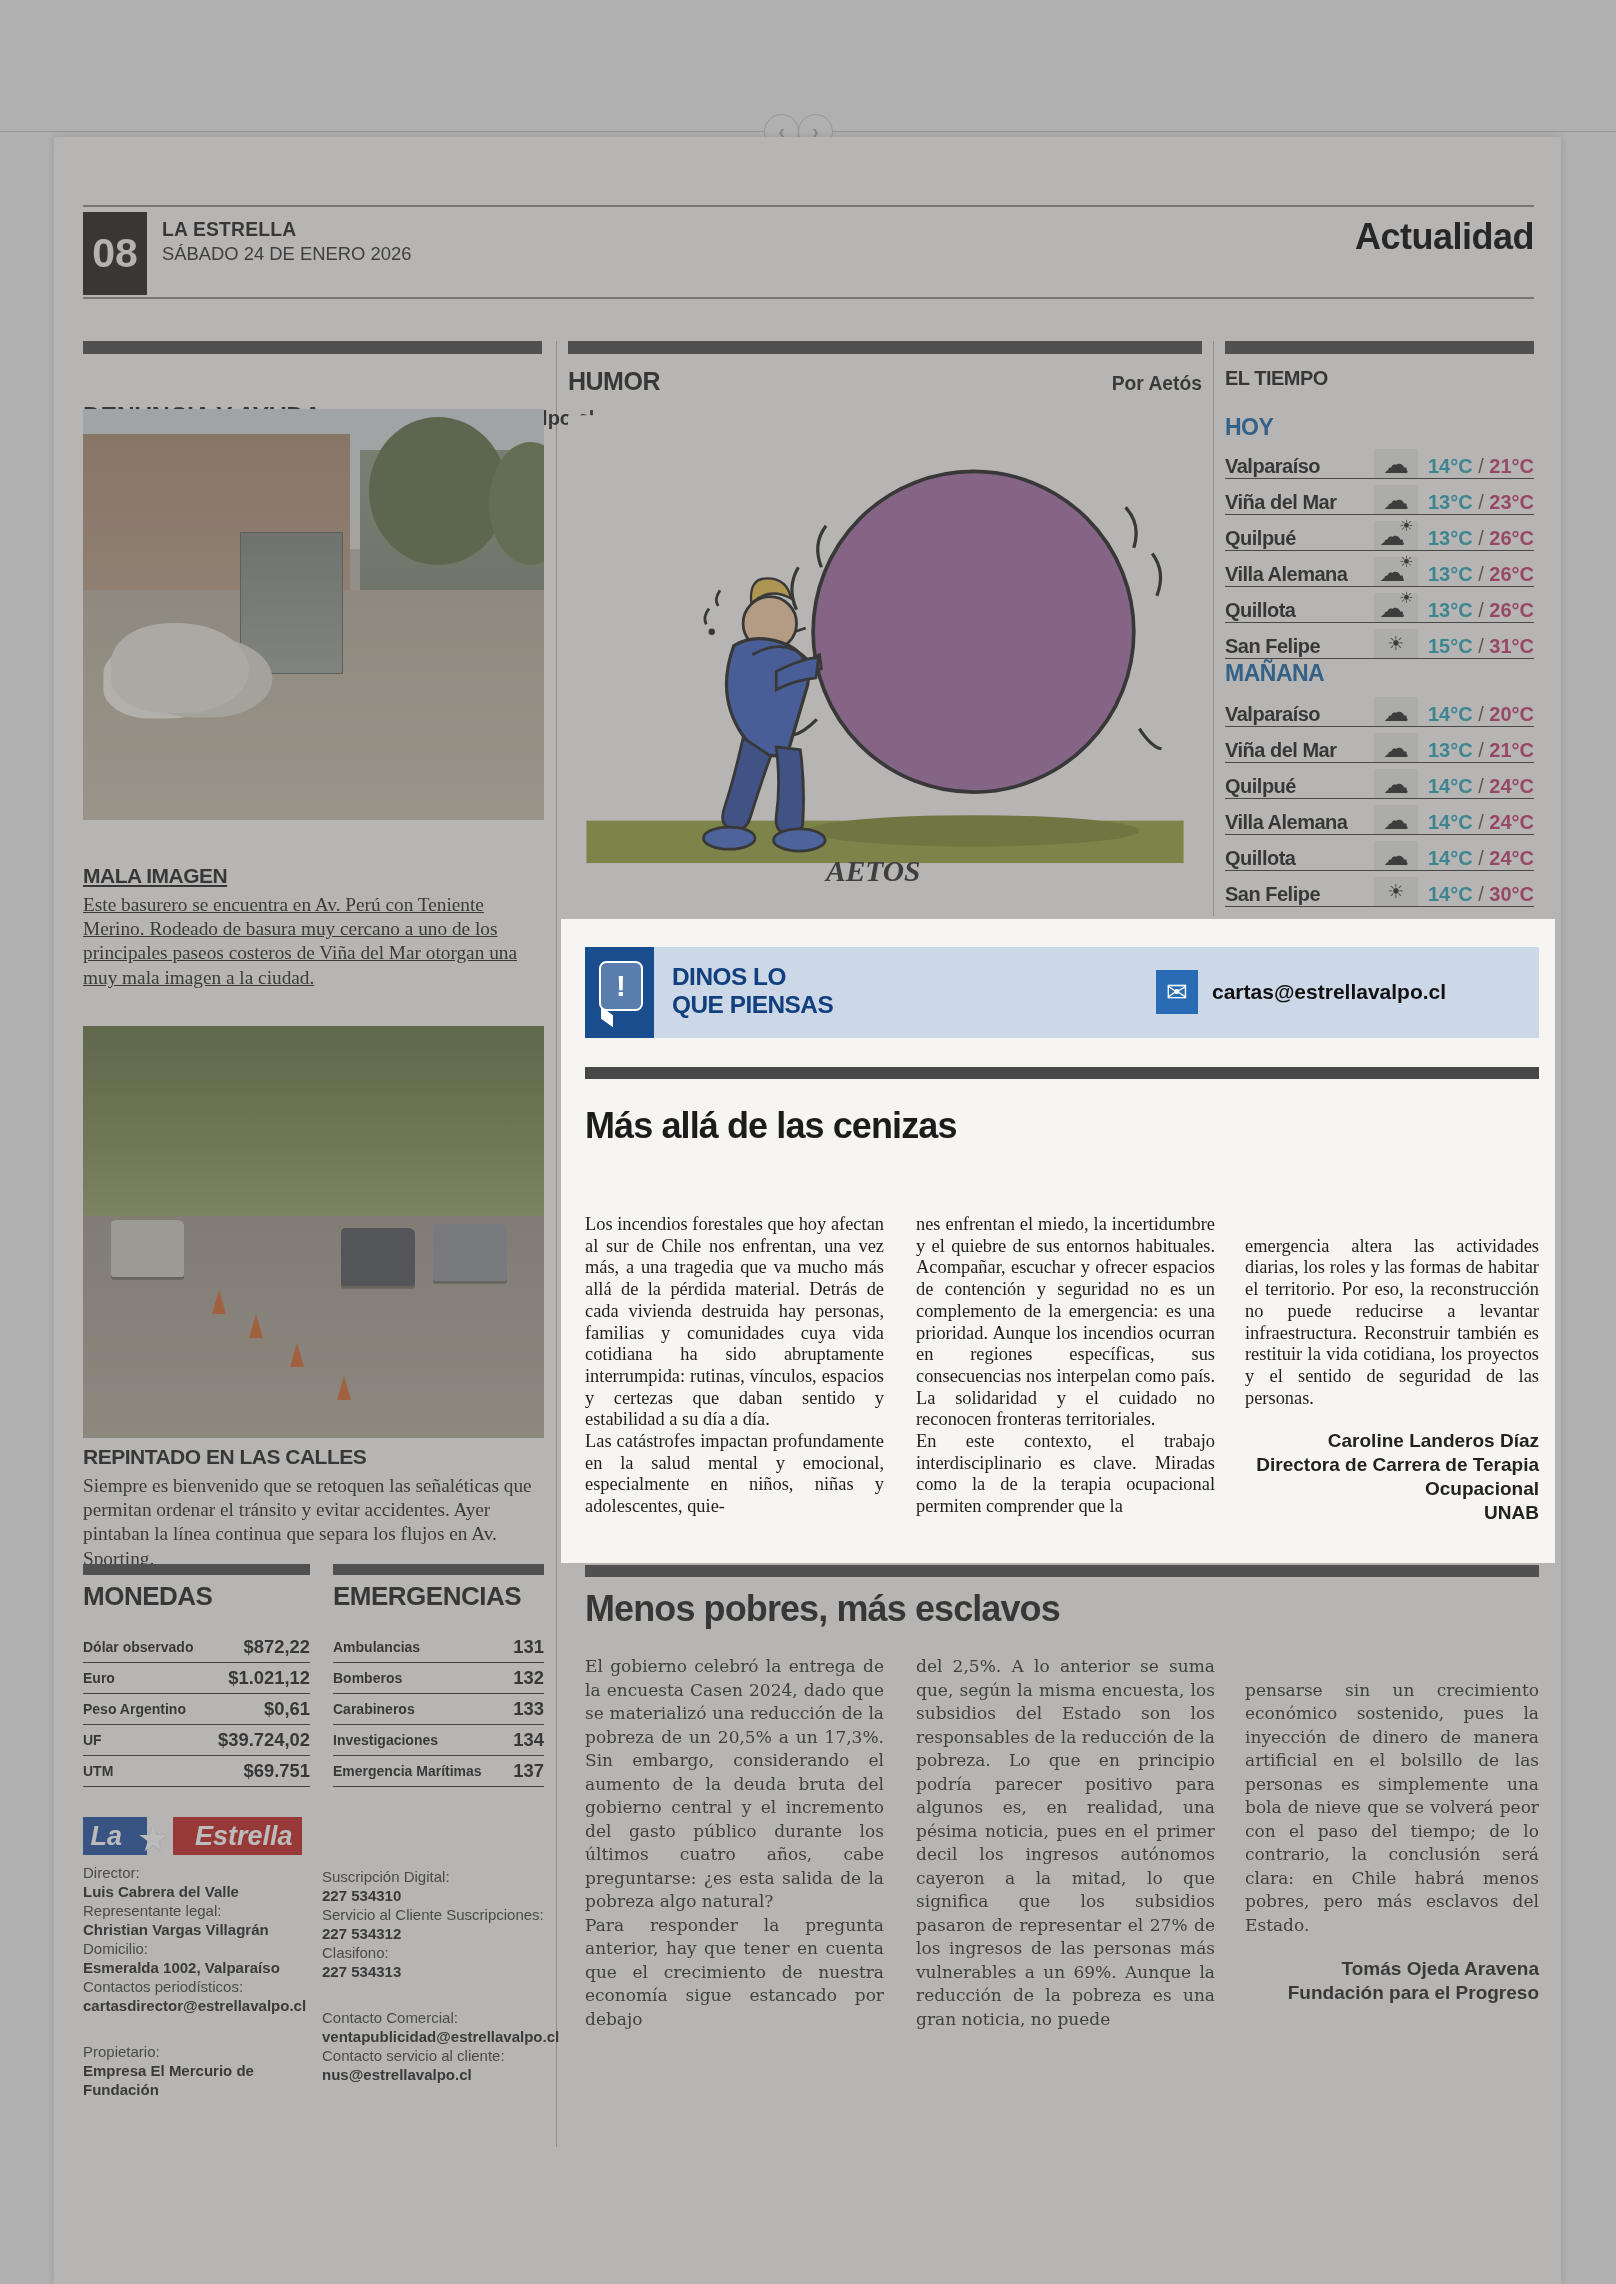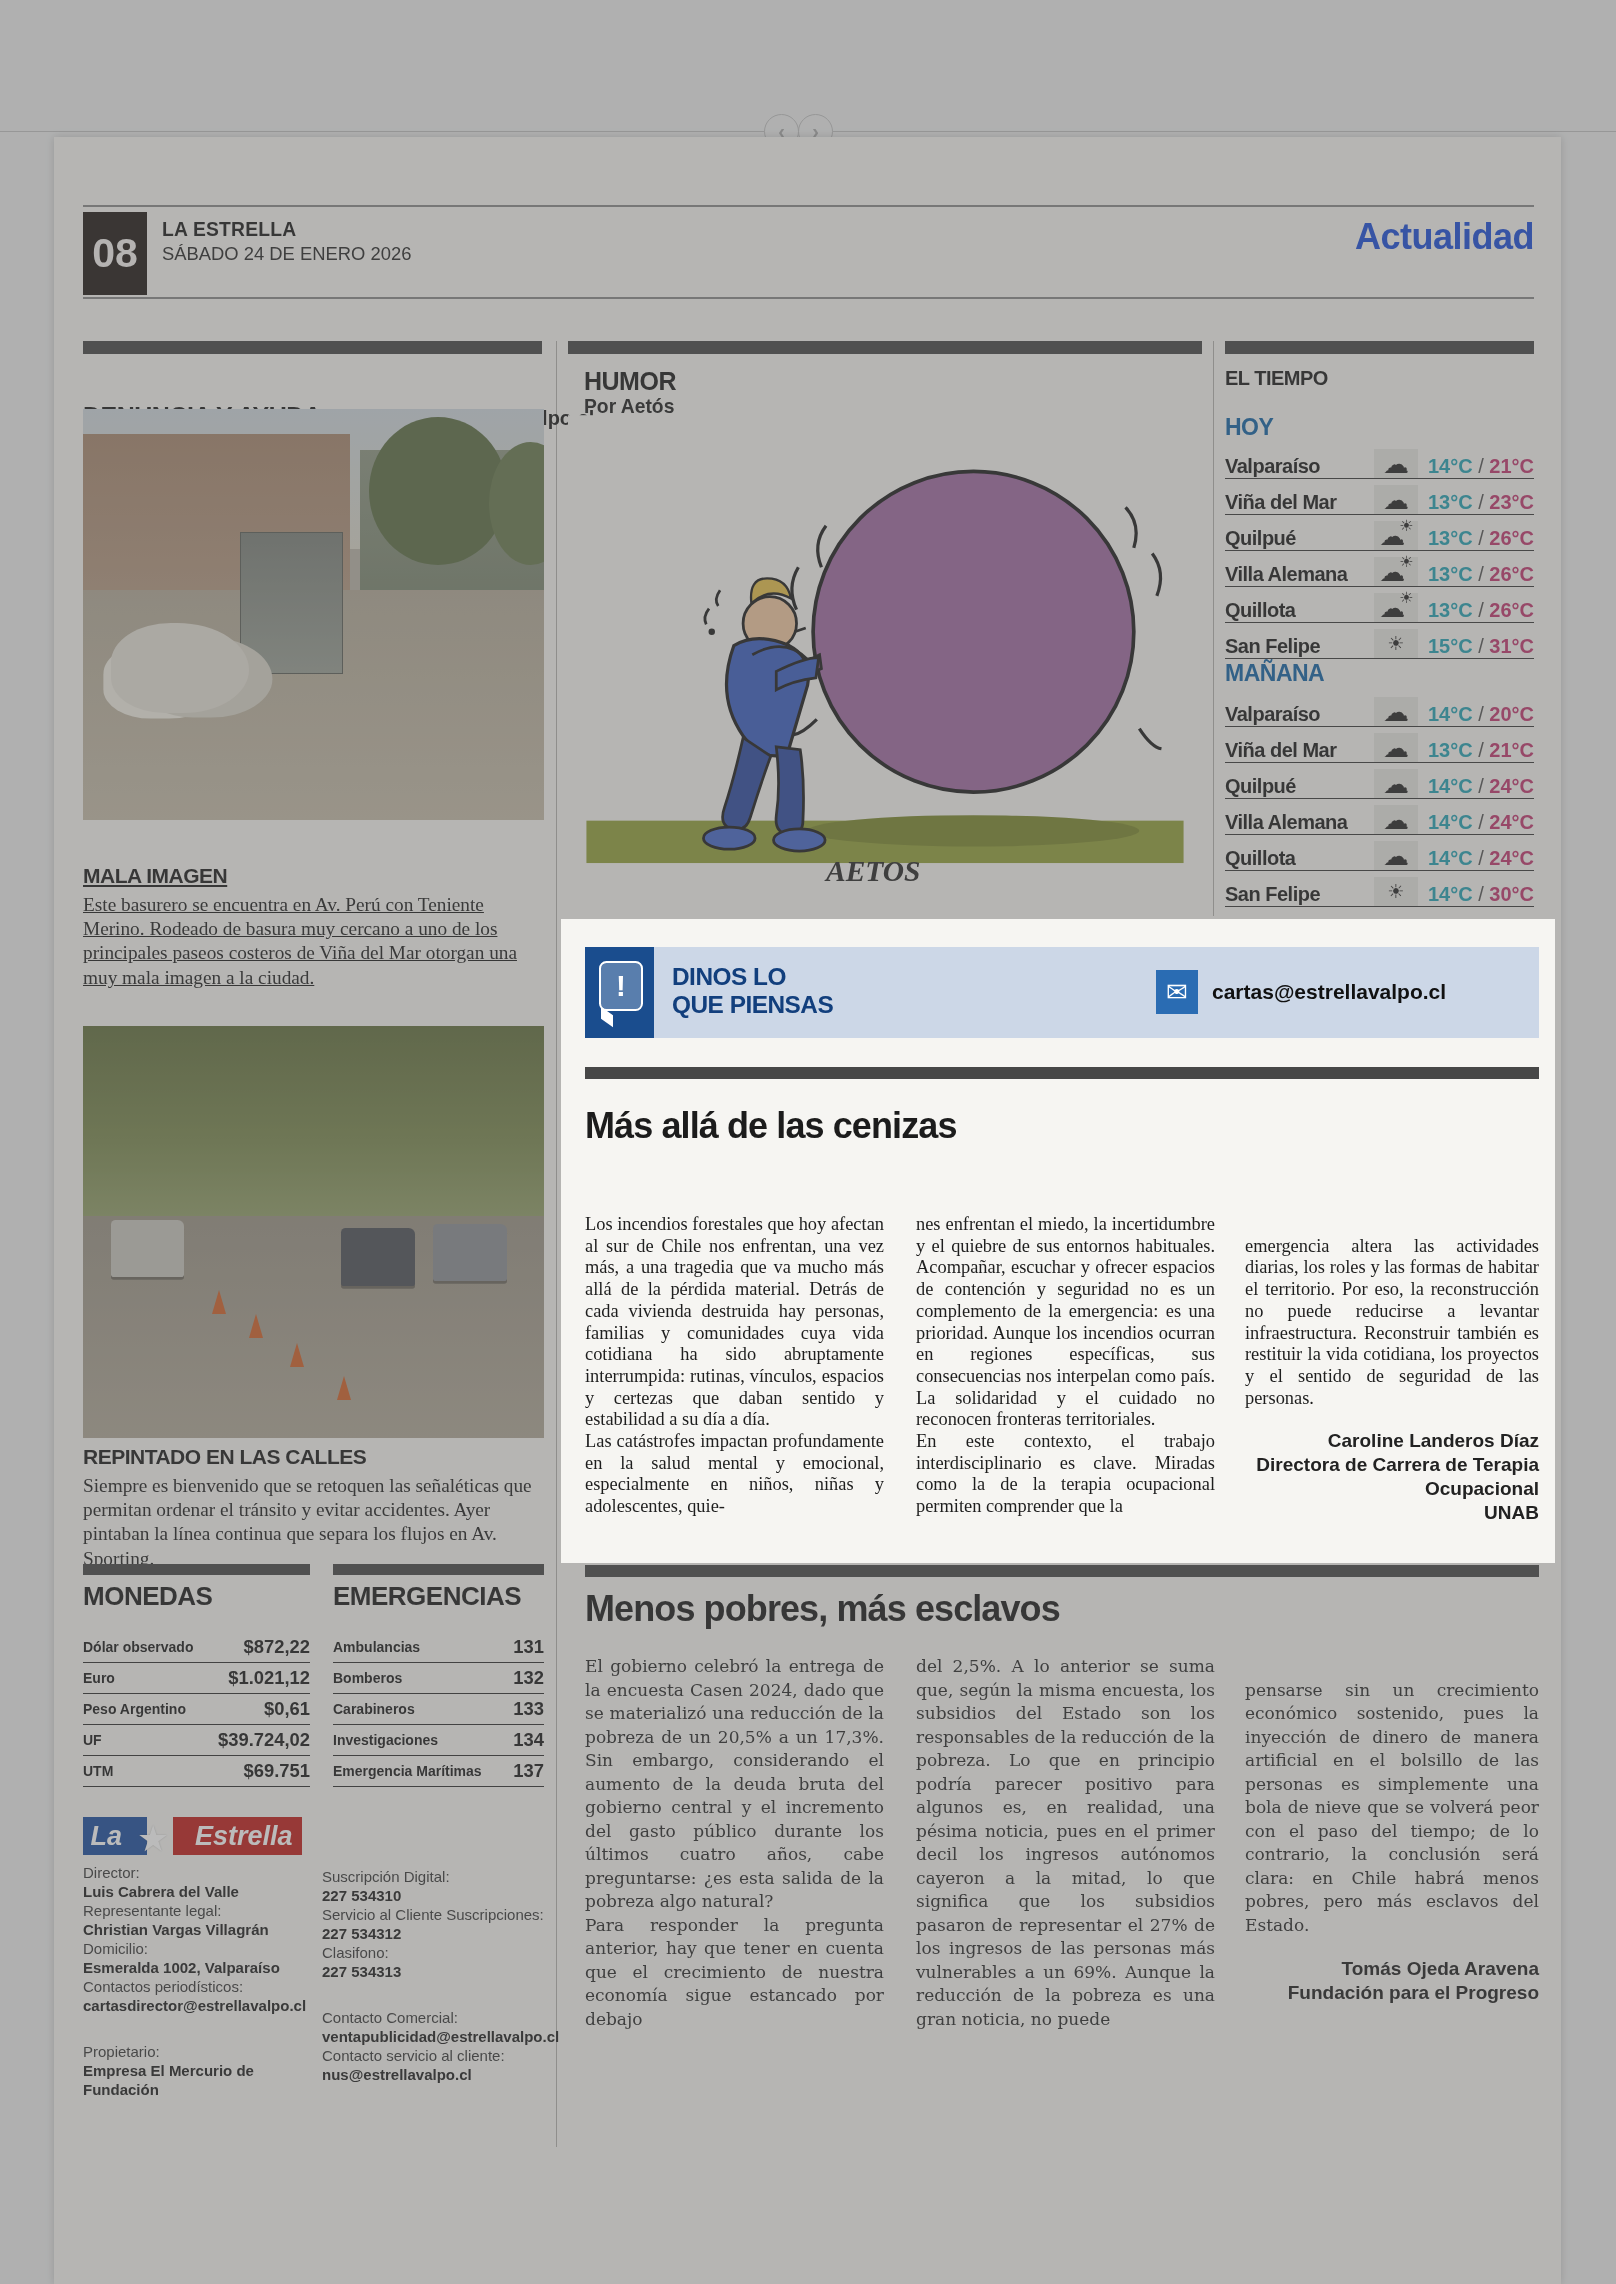--- a/index.html
+++ b/index.html
@@ -17,21 +17,21 @@
   .rule{position:absolute;background:#8a8a8a;}
   .bar{position:absolute;background:#474747;}
   .vdiv{position:absolute;width:0.9px;background:#b3b2af;}
   
   .pagebox{position:absolute;left:83px;top:212px;width:64px;height:83px;background:#221b18;
            color:#f4f2ef;display:flex;align-items:center;justify-content:center;
            font-size:41px;font-weight:700;}
   .brand{position:absolute;left:162px;top:219px;font-size:19.3px;font-weight:700;letter-spacing:0.2px;}
   .issue-date{position:absolute;left:162px;top:243px;font-size:18.4px;color:#2a2a2a;}
   .section-title{position:absolute;right:82px;top:216px;font-size:36px;font-weight:700;
-                 color:#1d4ed8;letter-spacing:-0.5px;}
+                 color:#000000;letter-spacing:-0.5px;}
   
   .sec-head{position:absolute;display:flex;align-items:baseline;gap:10px;margin-top:36px;}
   .sec-head .t{font-size:25px;font-weight:700;letter-spacing:-0.5px;}
   .sec-head .e{font-size:20px;font-weight:700;}
   .photo{position:absolute;width:461px;overflow:hidden;background:#b9b3a8;}
   .caption{position:absolute;width:461px;}
   .caption .ct{font-size:21px;font-weight:700;margin-bottom:4.6px;letter-spacing:-0.5px;}
   .caption .cx{font-family:"Liberation Serif",serif;font-size:19.3px;line-height:24.4px;color:#222;}
   
   .ph1-sky{position:absolute;left:0;top:0;width:100%;height:34%;background:linear-gradient(#cfd8de,#d9d6c9);}
@@ -40,21 +40,21 @@
   .ph1-road{position:absolute;left:0;top:44%;width:100%;height:56%;background:linear-gradient(#b3aa98,#c5bca9);}
   .ph1-dumpster{position:absolute;left:34%;top:30%;width:22%;height:34%;background:linear-gradient(#7d827b,#9aa096);border:1.8px solid #5d615b;}
   .ph1-trash{position:absolute;left:6%;top:52%;width:30%;height:22%;border-radius:50% 60% 55% 45%;background:#e4e0d6;box-shadow:28px 9.2px 0 -4.6px #d8d4c8,-14px 12px 0 -6.4px #efece2;}
   .ph1-tree{position:absolute;border-radius:50%;background:#5d6f46;}
   .ph2-can{position:absolute;left:0;top:0;width:100%;height:46%;background:linear-gradient(#64713f,#7c8a51 60%,#93a06a);}
   .ph2-road{position:absolute;left:0;top:46%;width:100%;height:54%;background:linear-gradient(#9b9486,#b0a898);}
   .ph2-car{position:absolute;top:47%;width:16%;height:14%;background:#c9c6bd;border-radius:4.6px 6.4px 2.8px 2.8px;box-shadow:0 2.8px 0 #6f6a60;}
   .ph2-car.dark{background:#4e5258;}
   .ph2-cone{position:absolute;width:0;height:0;border-left:7.4px solid transparent;border-right:7.4px solid transparent;border-bottom:24px solid #d2622a;}
   
-  .humor-head{position:absolute;left:584px;top:367px;width:634px;display:flex;justify-content:space-between;align-items:baseline;flex-direction:column;}
+  .humor-head{position:absolute;left:568px;top:367px;width:634px;display:flex;justify-content:space-between;align-items:baseline;}
   .humor-head .t{font-size:25px;font-weight:700;letter-spacing:-0.5px;}
   .humor-head .b{font-size:19.3px;font-weight:600;color:#222;}
   
   .w-title{position:absolute;left:1225px;top:367px;font-size:20px;font-weight:700;letter-spacing:-0.5px;}
   .w-day{position:absolute;left:1225px;font-size:23px;font-weight:700;color:#1565a5;letter-spacing:-0.5px;}
   .w-table{position:absolute;left:1225px;width:309px;}
   .wrow{height:35px;display:flex;align-items:flex-end;border-bottom:1.4px solid #3a3a3a;}
   .wcity{flex:1;font-size:20px;font-weight:700;letter-spacing:-0.5px;}
   .wicon{position:relative;display:flex;align-items:center;justify-content:center;width:44px;height:28.6px;
          background:#e6e5e0;font-family:"DejaVu Sans",sans-serif;}

